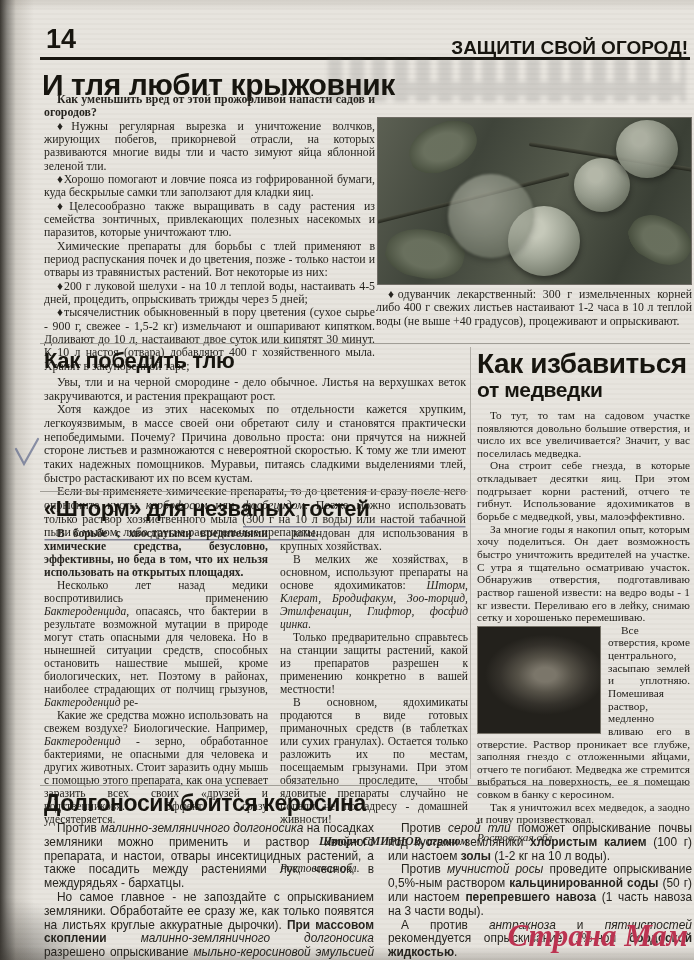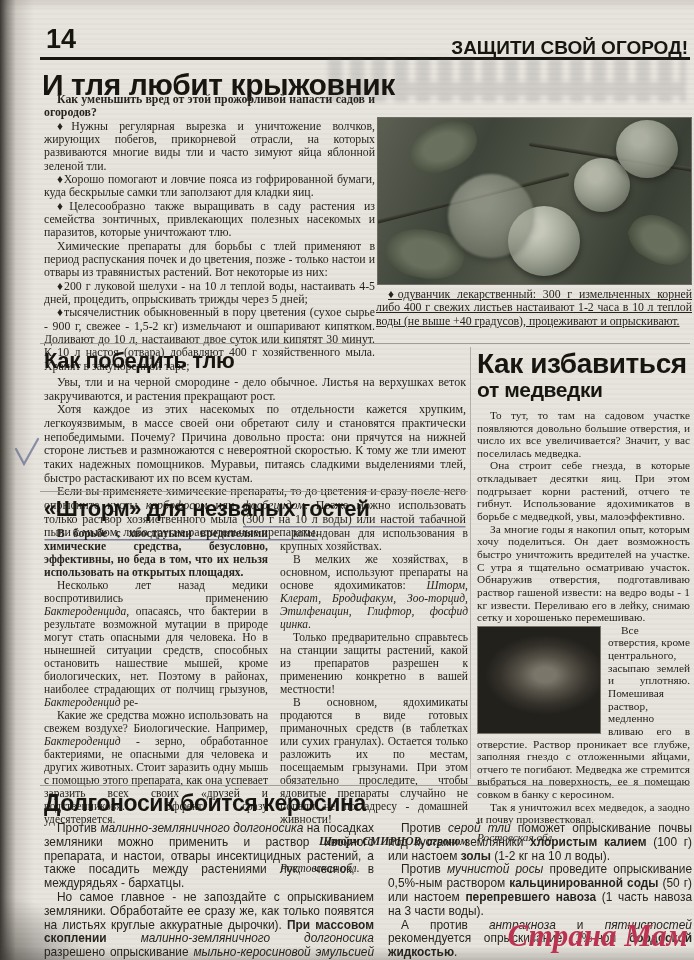--- a/index.html
+++ b/index.html
@@ -69,21 +69,21 @@
     <div class="branch" style="left:150px;top:38px;width:180px;transform:rotate(9deg);"></div>
     <div class="leafshape" style="left:30px;top:6px;width:70px;height:46px;transform:rotate(-20deg);"></div>
     <div class="leafshape" style="left:250px;top:100px;width:64px;height:44px;transform:rotate(30deg);"></div>
     <div class="leafshape" style="left:8px;top:112px;width:78px;height:48px;transform:rotate(12deg);"></div>
     <div class="berry" style="left:130px;top:88px;width:72px;height:70px;"></div>
     <div class="berry" style="left:196px;top:40px;width:56px;height:54px;opacity:.85;"></div>
     <div class="berry" style="left:238px;top:2px;width:62px;height:58px;opacity:.8;"></div>
     <div class="berry" style="left:70px;top:56px;width:86px;height:84px;opacity:.55;filter:blur(1px);"></div>
   </div>
   <div class="abs serifcol" style="left:376px;top:288px;width:316px;font-size:11.8px;line-height:1.14;">
-    <p style="text-indent:12px;text-decoration:underline;">♦одуванчик лекарственный: 300 г измельченных корней либо 400 г свежих листьев настаивают 1-2 часа в 10 л теплой воды (не выше +40 градусов), процеживают и опрыскивают.</p>
+    <p style="text-indent:12px;">♦одуванчик лекарственный: 300 г измельченных корней либо 400 г свежих листьев настаивают 1-2 часа в 10 л теплой воды (не выше +40 градусов), процеживают и опрыскивают.</p>
   </div>
 
   <div class="abs rule" style="left:40px;top:343px;width:650px;"></div>
 
   <h2 class="abs" style="left:44px;top:348px;font-size:22px;">Как победить тлю</h2>
   <div class="abs serifcol" style="left:44px;top:376px;width:422px;font-size:12px;line-height:1.14;">
     <p>Увы, тли и на черной смородине - дело обычное. Листья на верхушках веток закручиваются, и растения прекращают рост.</p>
     <p>Хотя каждое из этих насекомых по отдельности кажется хрупким, легкоуязвимым, в массе своей они обретают силу и становятся практически непобедимыми. Почему? Причина довольно проста: они прячутся на нижней стороне листьев и размножаются с невероятной скоростью. К тому же тли имеют таких надежных помощников. Муравьи, питаясь сладкими выделениями тлей, быстро растаскивают их по всем кустам.</p>
     <p>Если вы применяете химические препараты, то до цветения и сразу после него опрысните кусты <i>карбофосом</i> или <i>фосбецидом</i>. Позже можно использовать только раствор хозяйственного мыла <span class="pen-underline">(300 г на 10 л воды) или настой табачной пыли с мылом, либо другие растительные препараты.</span></p>
   </div>

